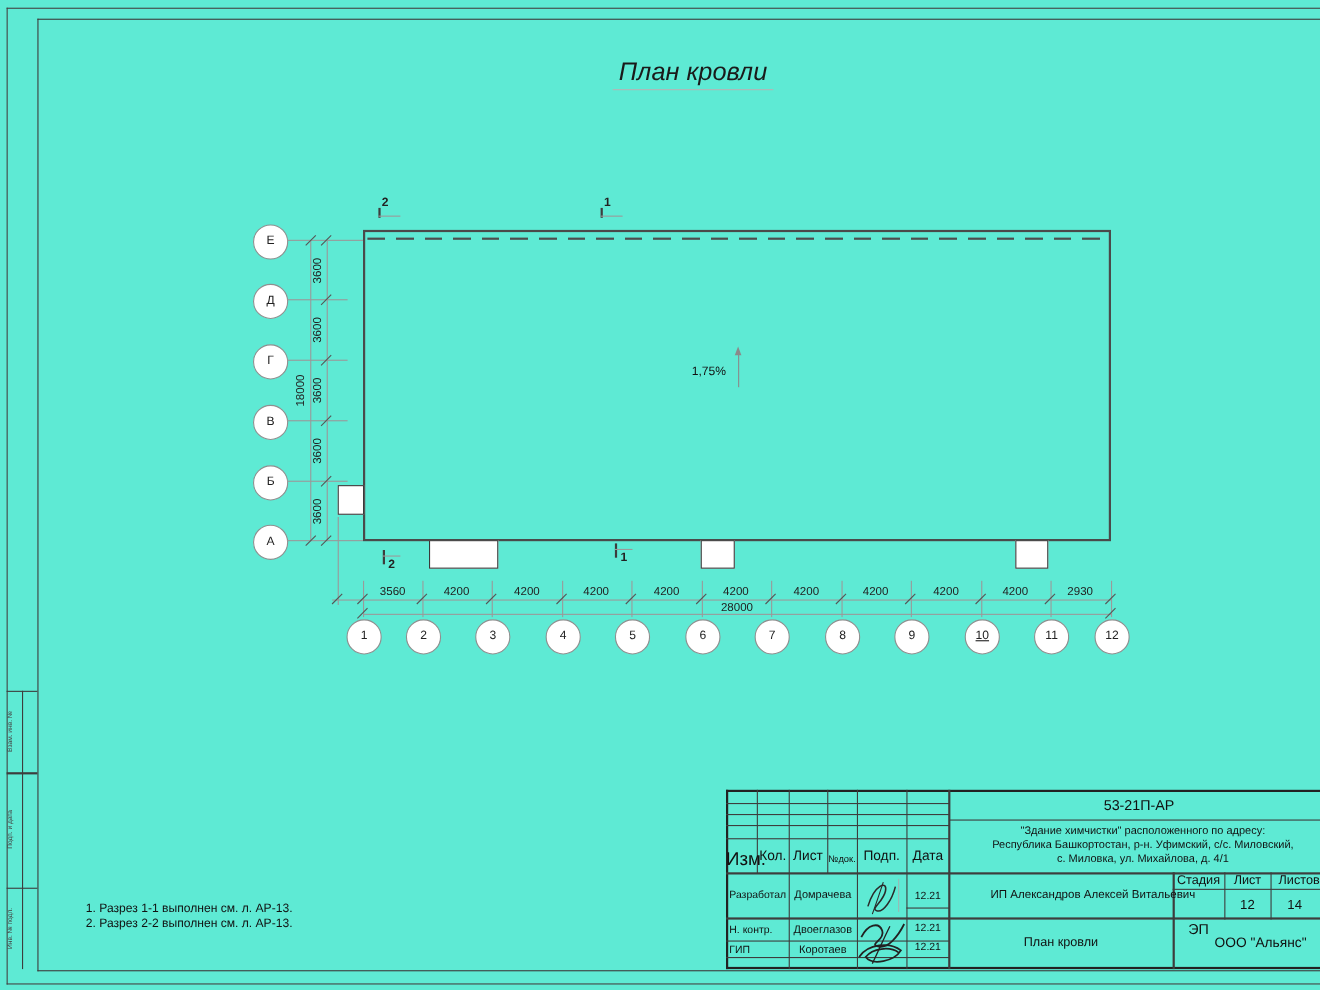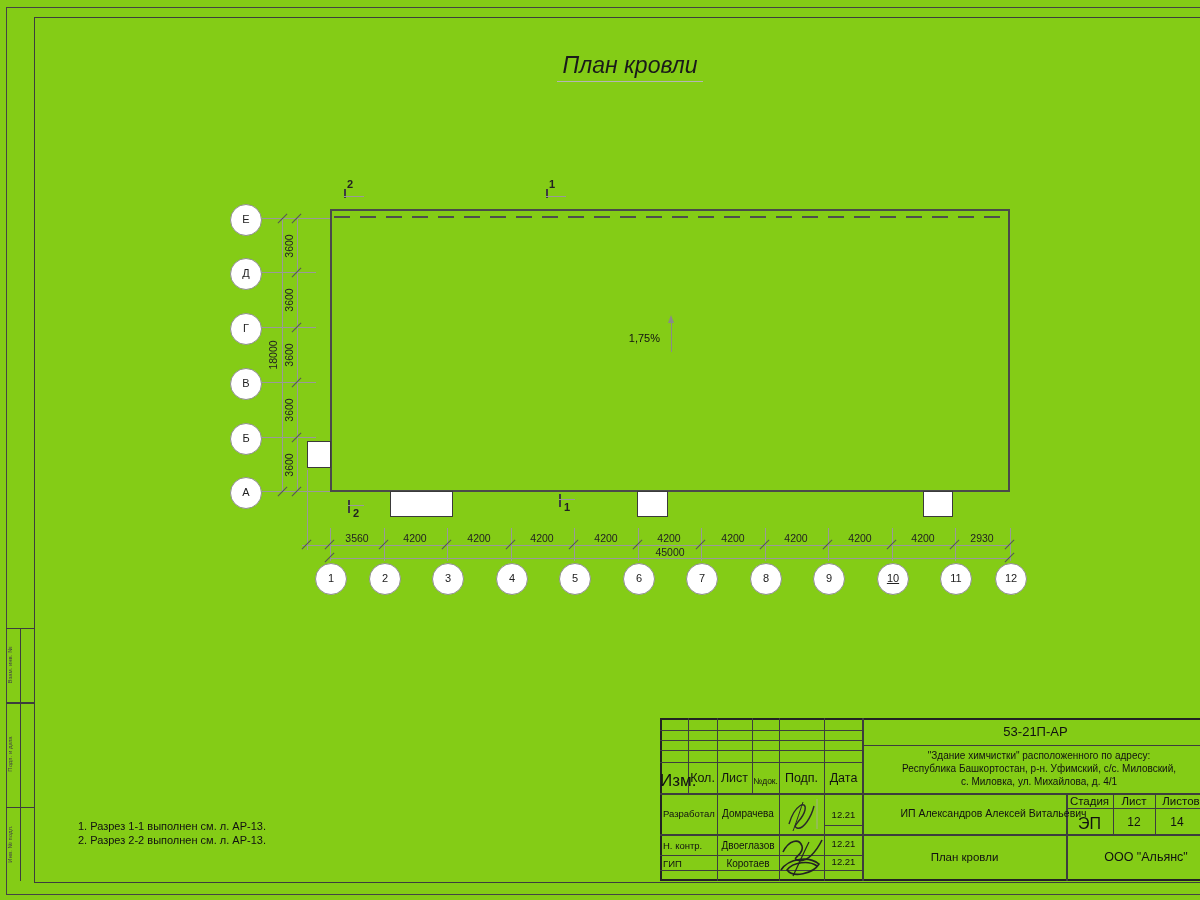--- a/index.html
+++ b/index.html
@@ -1,16 +1,16 @@
 <!DOCTYPE html>
 <html><head>
 <meta charset="utf-8">
 <style>
   html,body{margin:0;padding:0;background:#fff;}
-  .page{position:relative;width:1200px;height:900px;background:#84cc16;overflow:hidden;
+  .page{position:relative;width:1200px;height:900px;background:#5eead4;overflow:hidden;
         font-family:"Liberation Sans", sans-serif;color:#1a1a1a;}
   .abs{position:absolute;}
   .ln{position:absolute;background:#3d3d3d;}
   .lnl{position:absolute;background:#9a9a9a;}
   .circ{position:absolute;width:30px;height:30px;border:1px solid #8f8f8f;border-radius:50%;
         background:#fff;text-align:center;line-height:29px;font-size:11px;color:#222;}
   .tick{position:absolute;width:13px;height:1px;background:#555;transform:rotate(-45deg);}
   .dimh{position:absolute;width:50px;height:12px;font-size:10.5px;text-align:center;color:#222;}
   .dimv{position:absolute;height:12px;font-size:10.5px;text-align:center;color:#222;transform:rotate(-90deg);}
   .smark{position:absolute;font-size:11px;color:#222;font-weight:bold;}
@@ -132,21 +132,21 @@
   <div class="dimh" style="left:644px;top:532px;">4200</div>
   <div class="dimh" style="left:708px;top:532px;">4200</div>
   <div class="dimh" style="left:771px;top:532px;">4200</div>
   <div class="dimh" style="left:835px;top:532px;">4200</div>
   <div class="dimh" style="left:898px;top:532px;">4200</div>
   <div class="dimh" style="left:957px;top:532px;">2930</div>
 
   <div class="lnl" style="left:330px;top:558px;width:680px;height:1px;"></div>
   <div class="tick" style="left:323px;top:557px;"></div>
   <div class="tick" style="left:1003px;top:557px;"></div>
-  <div class="dimh" style="left:645px;top:546px;">45000</div>
+  <div class="dimh" style="left:645px;top:546px;">28000</div>
 
   <div class="circ" style="left:315px;top:563px;">1</div>
   <div class="circ" style="left:369px;top:563px;">2</div>
   <div class="circ" style="left:432px;top:563px;">3</div>
   <div class="circ" style="left:496px;top:563px;">4</div>
   <div class="circ" style="left:559px;top:563px;">5</div>
   <div class="circ" style="left:623px;top:563px;">6</div>
   <div class="circ" style="left:686px;top:563px;">7</div>
   <div class="circ" style="left:750px;top:563px;">8</div>
   <div class="circ" style="left:813px;top:563px;">9</div>
@@ -210,19 +210,19 @@
   </svg>
 
   <div class="stxt ctr" style="left:863px;top:724px;width:345px;font-size:13px;">53-21П-АР</div>
   <div class="stxt ctr" style="left:863px;top:750px;width:352px;font-size:10px;">"Здание химчистки" расположенного по адресу:</div>
   <div class="stxt ctr" style="left:863px;top:763px;width:352px;font-size:10px;">Республика Башкортостан, р-н. Уфимский, с/с. Миловский,</div>
   <div class="stxt ctr" style="left:863px;top:776px;width:352px;font-size:10px;">с. Миловка, ул. Михайлова, д. 4/1</div>
   <div class="stxt ctr" style="left:892px;top:807px;width:203px;font-size:10.5px;">ИП Александров Алексей Витальевич</div>
   <div class="stxt ctr" style="left:1066px;top:795px;width:47px;font-size:11.5px;">Стадия</div>
   <div class="stxt ctr" style="left:1113px;top:795px;width:42px;font-size:11.5px;">Лист</div>
   <div class="stxt ctr" style="left:1155px;top:795px;width:52px;font-size:11.5px;">Листов</div>
-  <div class="stxt ctr" style="left:1066px;top:815px;width:47px;font-size:16px;">ЭП</div>
+  <div class="stxt ctr" style="left:1066px;top:837px;width:47px;font-size:13px;">ЭП</div>
   <div class="stxt ctr" style="left:1113px;top:815px;width:42px;font-size:12px;">12</div>
   <div class="stxt ctr" style="left:1155px;top:815px;width:44px;font-size:12px;">14</div>
   <div class="stxt ctr" style="left:863px;top:851px;width:203px;font-size:11.5px;">План кровли</div>
   <div class="stxt ctr" style="left:1066px;top:850px;width:160px;font-size:12.5px;">ООО "Альянс"</div>
 
 </div>
 
 </body></html>

